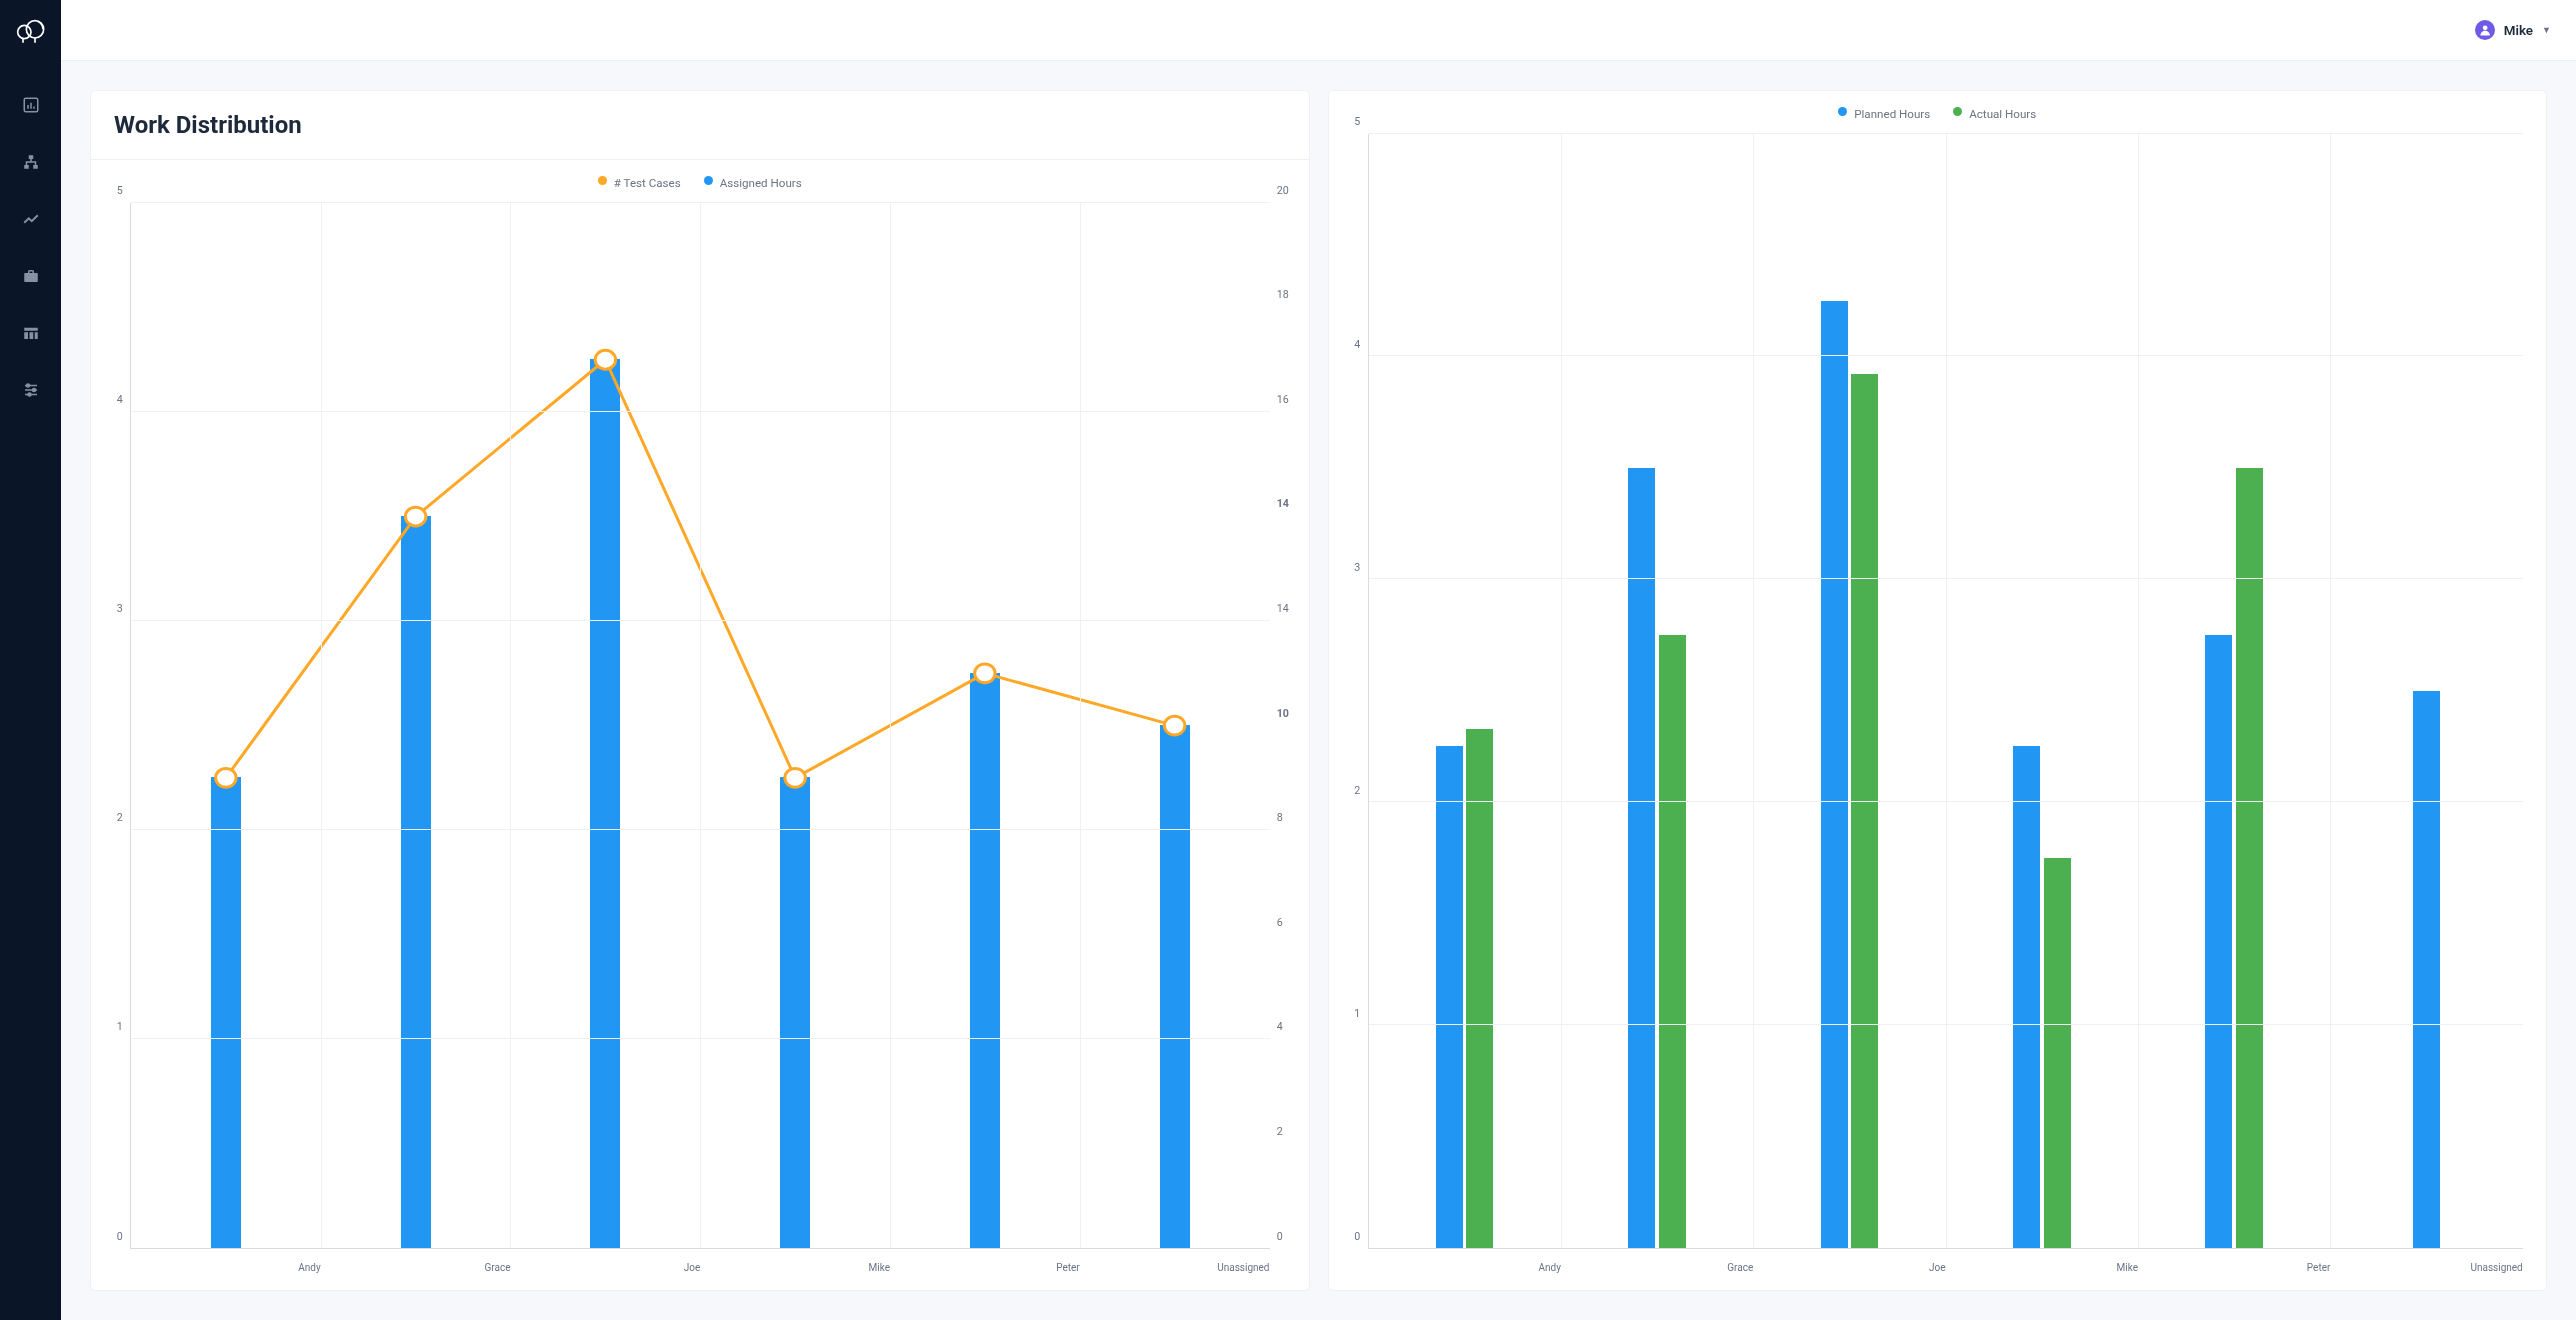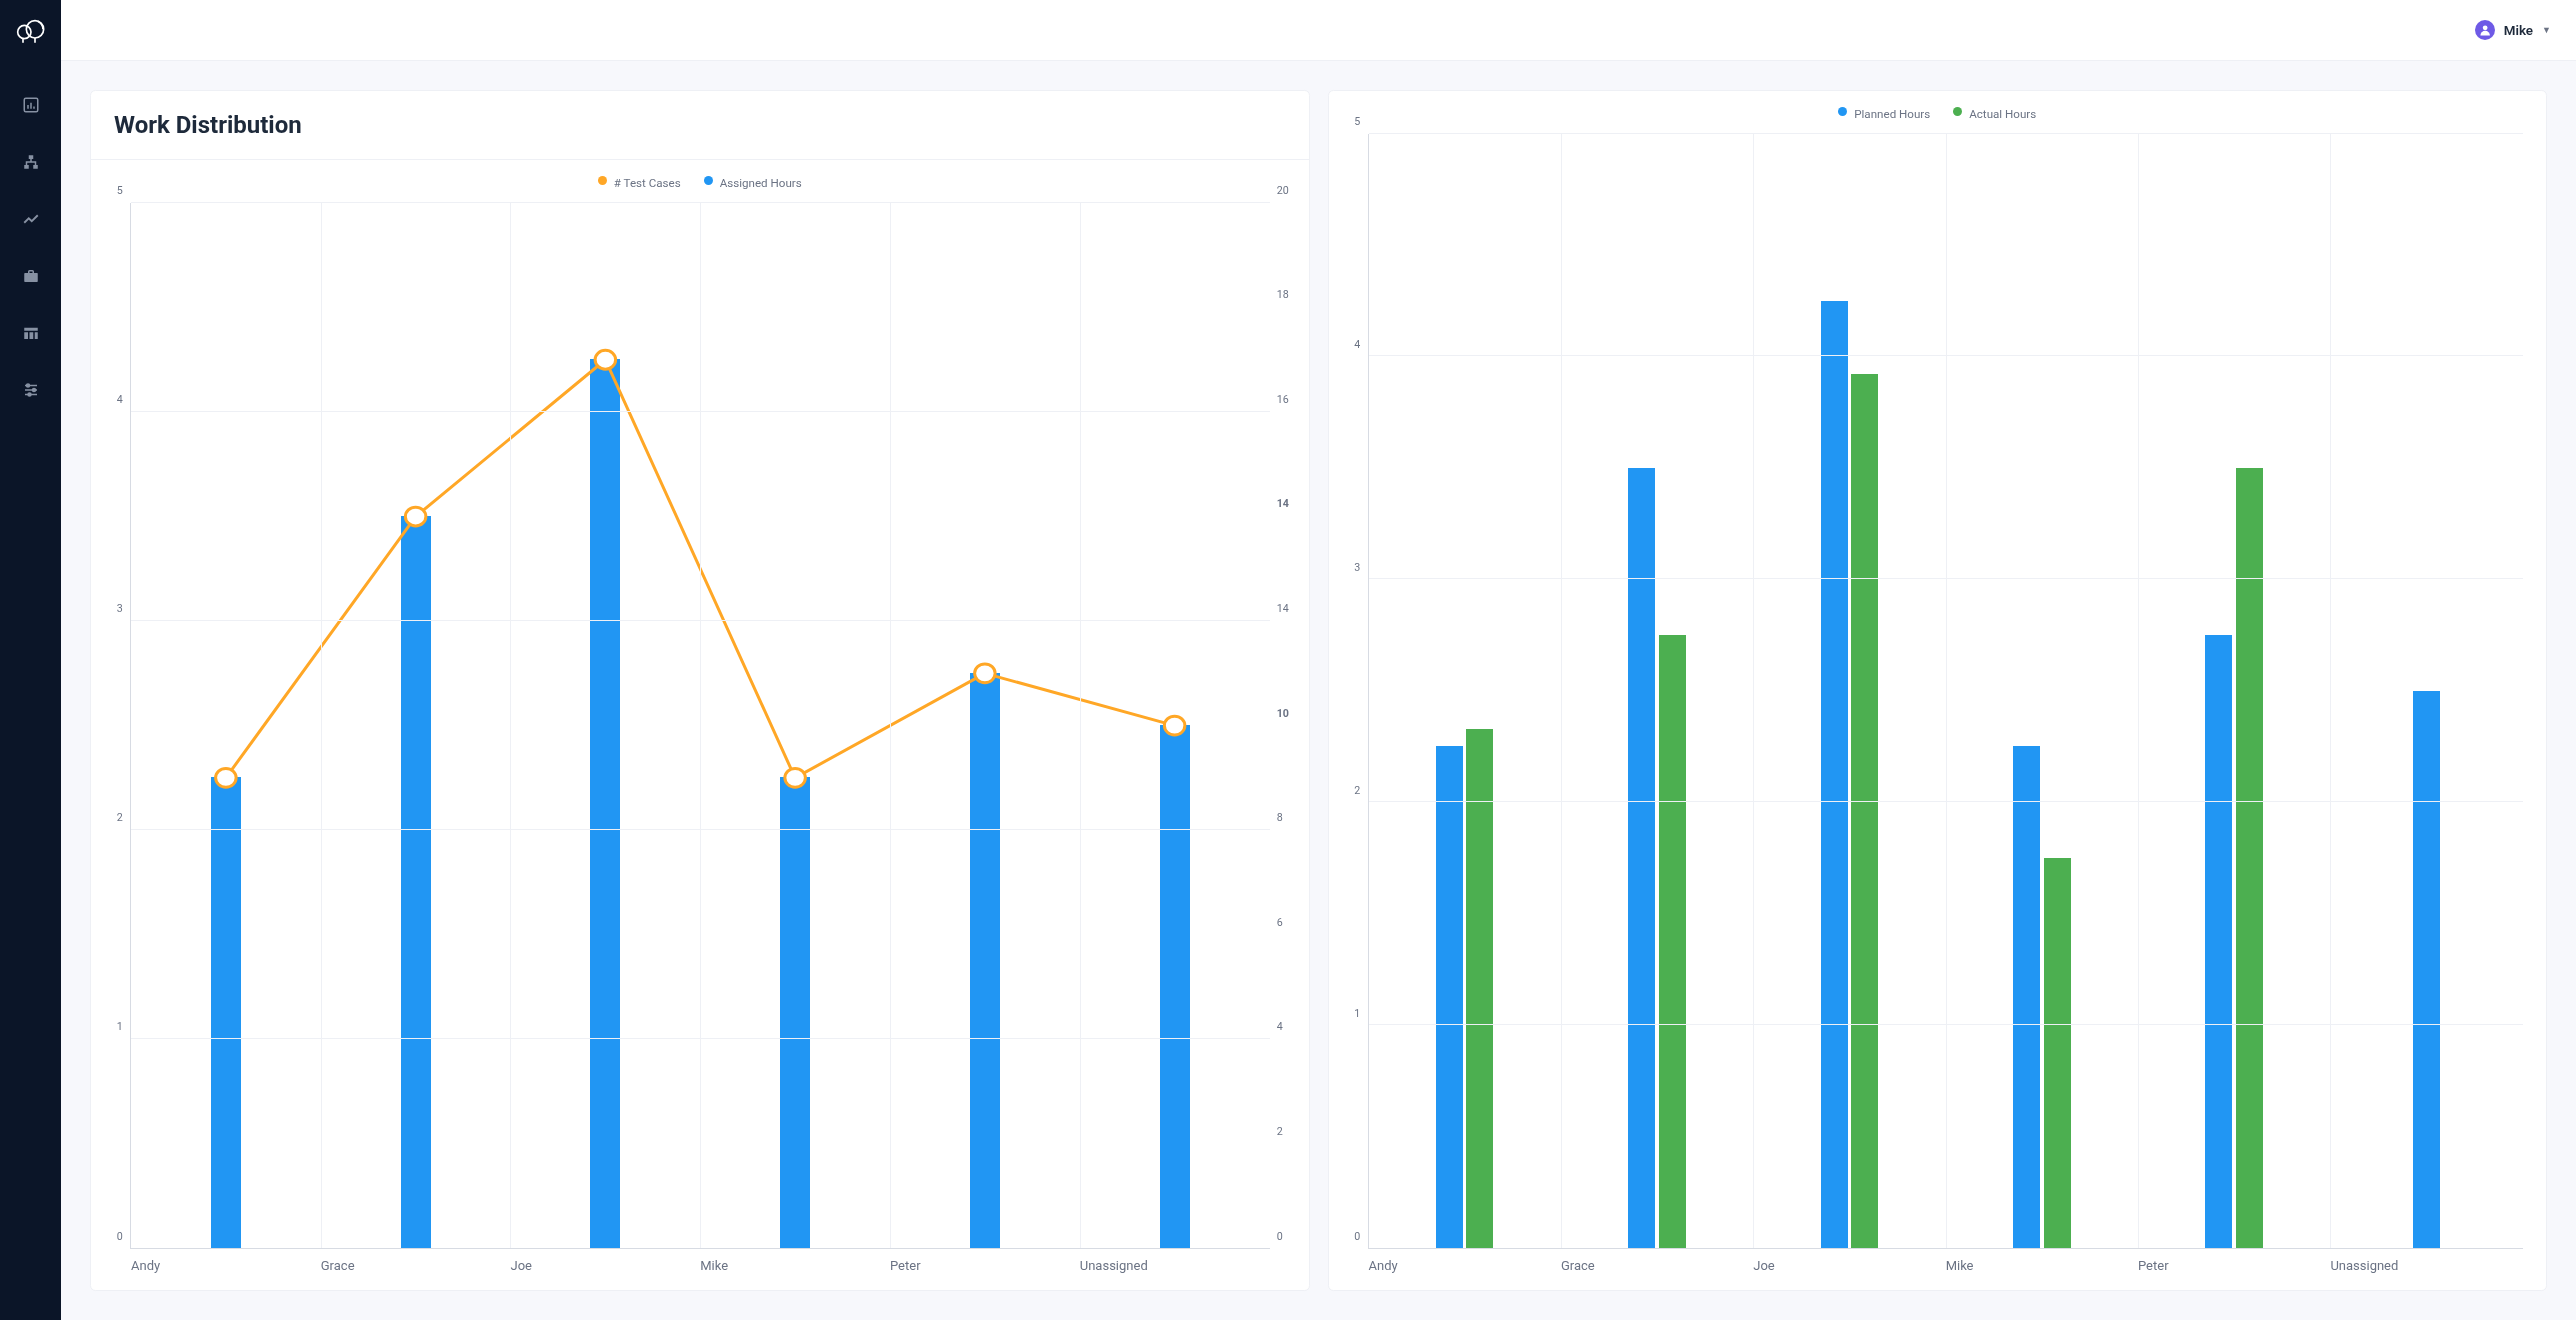--- a/index.html
+++ b/index.html
@@ -113,22 +113,22 @@
   }
   .hline {
     position: absolute; left: 0; right: 0;
     border-top: 0.9px solid #eef0f5;
   }
   .cats {
     position: absolute; left: 0; right: 0; bottom: -25px;
     display: flex;
   }
   .cat {
-    flex: 1; text-align: left;
-    font-size: 13px; color: #6b7384;
+    flex: 1; text-align: right;
+    font-size: 10px; color: #6b7384;
   }
   .vline {
     position: absolute; top: 0; bottom: 0;
     border-left: 0.9px solid #eef0f5;
   }
   .bars {
     position: absolute; left: 0; right: 0; bottom: 0; top: 0;
     display: flex;
   }
   .slot {

